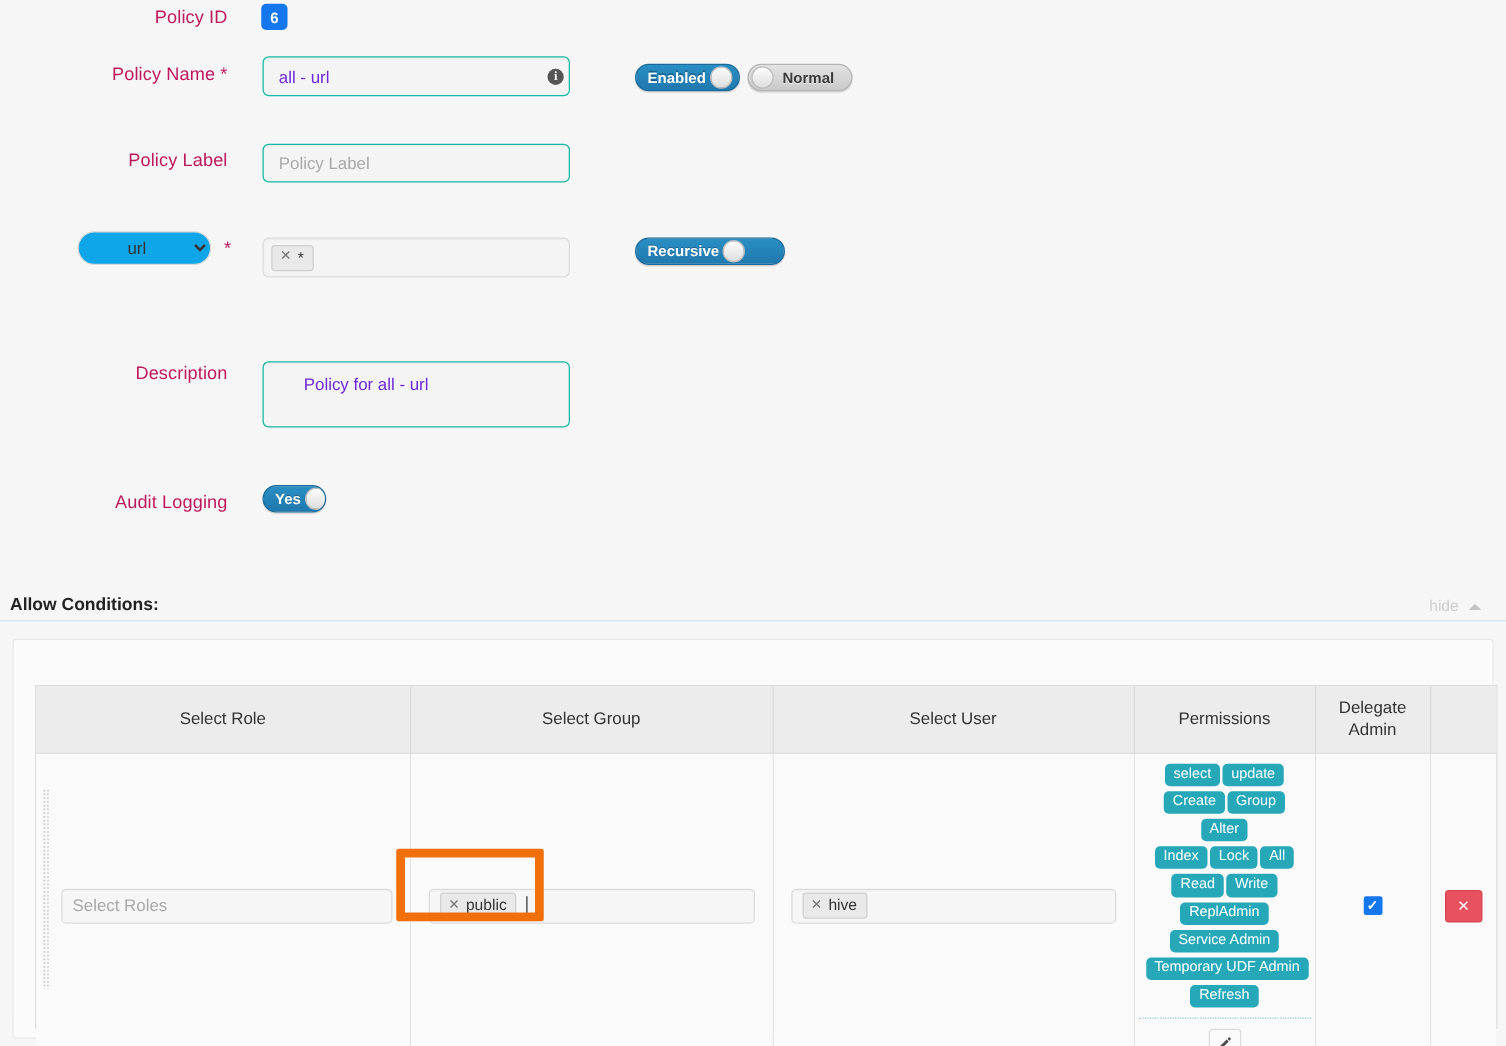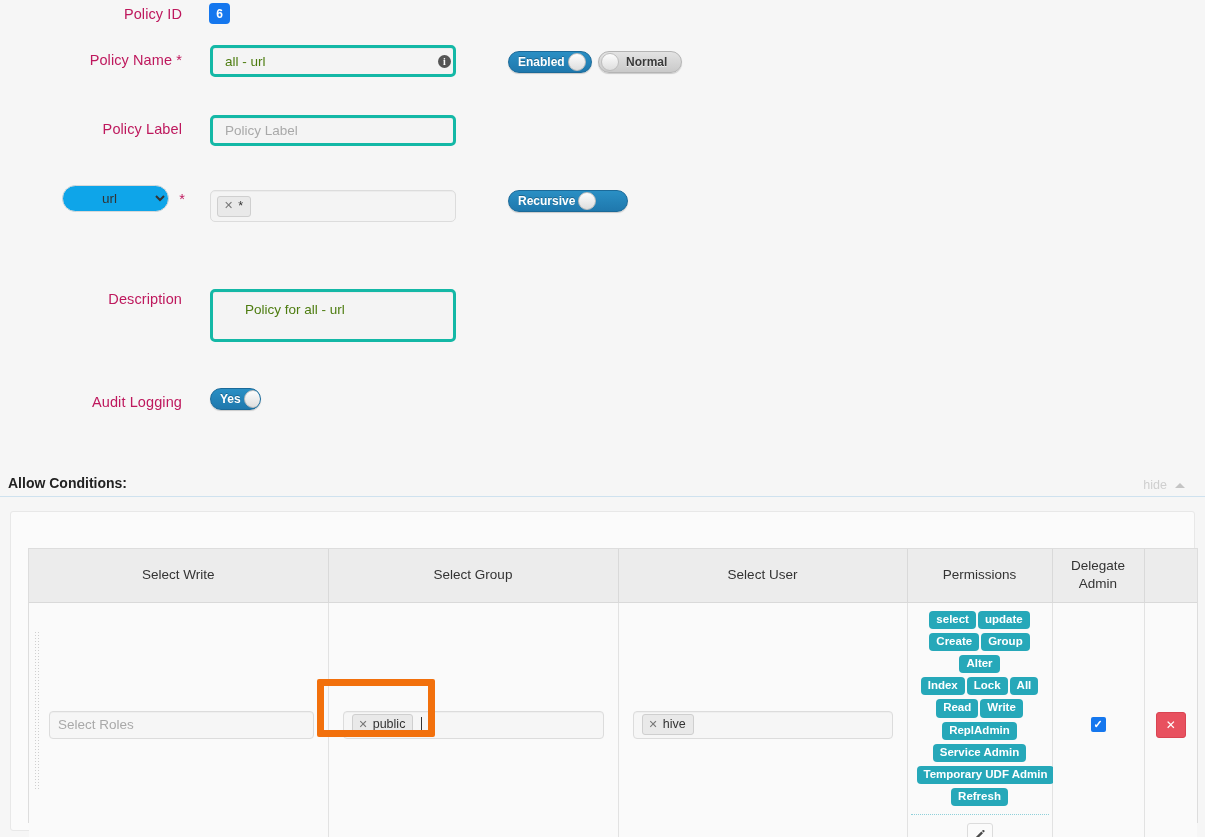--- a/index.html
+++ b/index.html
@@ -27,24 +27,24 @@
     width: 21px; height: 21px; border-radius: 4px;
     background: #1577ee; color: #fff;
     font-size: 12px; font-weight: bold;
     display: flex; align-items: center; justify-content: center;
   }
 
   
   .txt {
     position: absolute;
     background: #f4f4f4;
-    border: 3px solid #14b8a6;
+    border: 1px solid #14b8a6;
     border-radius: 5px;
     font-size: 13.5px;
-    color: #4d7c0f;
+    color: #6d28d9;
     padding: 0 12px;
     outline: none;
     font-family: "Liberation Sans", sans-serif;
     box-shadow: inset 0 1px 1px rgba(0,0,0,.035);
   }
   .txt::placeholder { color: #a9a9a9; }
   .txt.area {
     padding-top: 9px; resize: none; line-height: 1.35; padding-left: 32px;
   }
   .info-ico {
@@ -205,21 +205,21 @@
     text-align: center;
     border-bottom: 1px dotted #8fd0da;
     margin: 0 3px 0 3px;
     padding-bottom: 6px;
   }
   .pbadge {
     display: inline-block;
     background: #26a8b9;
     color: #fff;
     border-radius: 4px;
-    font-size: 11.5px; font-weight: bold;
+    font-size: 11.5px; font-weight: normal;
     padding: 2px 7px 3px 7px;
     margin: 2px 1px;
     line-height: 1.15;
     white-space: nowrap;
   }
   .perm-edit-wrap { text-align: center; padding-top: 8px; }
   .pencil-btn {
     display: inline-flex; align-items: center; justify-content: center;
     width: 26px; height: 24px;
     background: #fbfbfb;
@@ -330,21 +330,21 @@
       <colgroup>
         <col style="width:299px">
           <col style="width:290px">
           <col style="width:289px">
         <col style="width:145px">
           <col style="width:92px">
           <col style="width:53px">
       </colgroup>
       <thead>
         <tr>
-          <th>Select Write</th>
+          <th>Select Role</th>
           <th>Select Group</th>
           <th>Select User</th>
           <th>Permissions</th>
           <th>
             <div>Delegate</div>
             <div>Admin</div>
           </th>
           <th></th>
         </tr>
       </thead>

